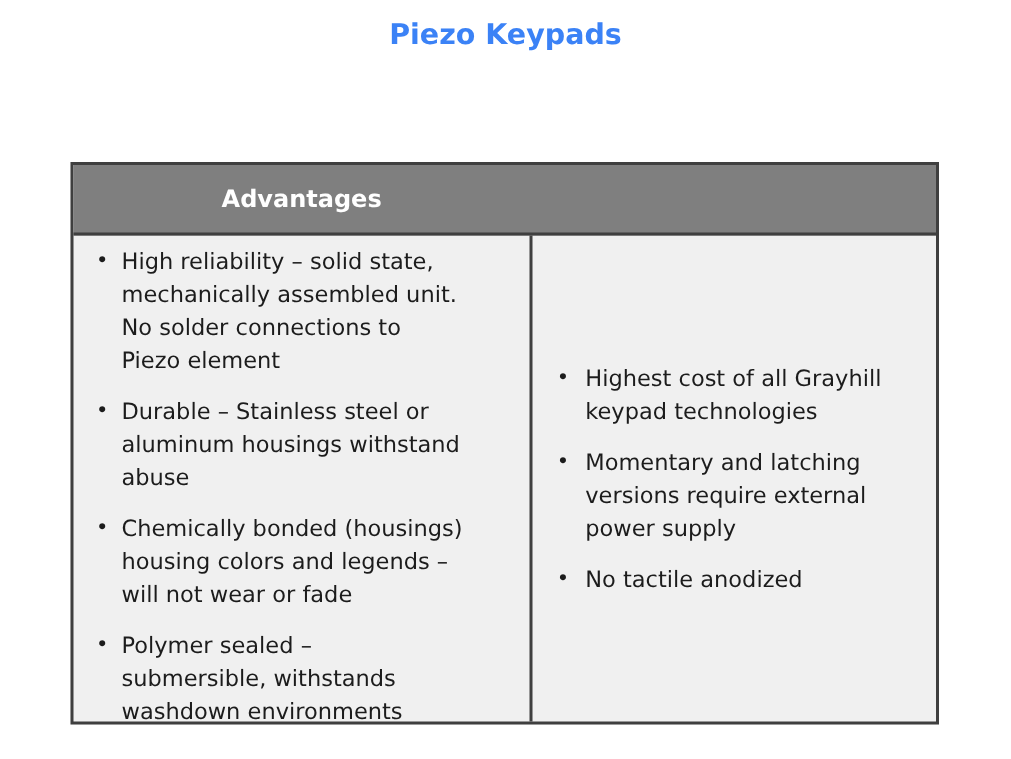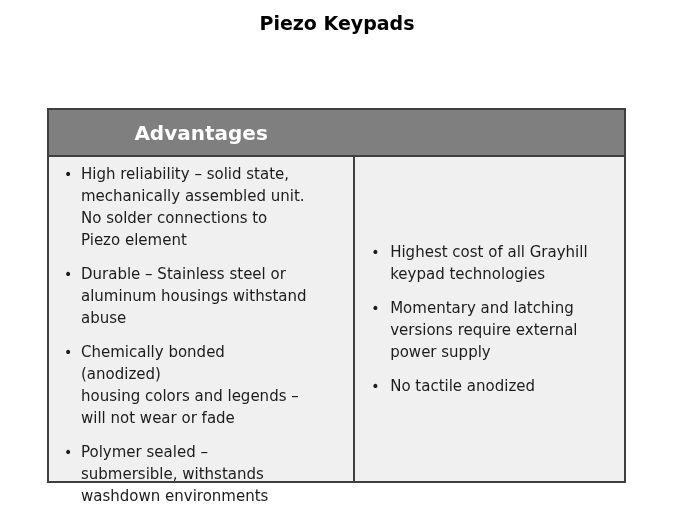--- a/index.html
+++ b/index.html
@@ -16,21 +16,21 @@
     overflow: hidden;
   }
   .slide-title {
     position: absolute;
     top: 12px;
     left: 0;
     right: 0;
     text-align: center;
     font-size: 19px;
     font-weight: bold;
-    color: #000000;
+    color: #3b82f6;
     letter-spacing: 0px;
   }
   .kv-table {
     position: absolute;
     left: 47px;
     top: 108px;
     width: 579px;
     height: 375px;
     box-sizing: border-box;
     border: 2px solid #3f3f3f;
@@ -44,21 +44,21 @@
     background: #7f7f7f;
     border-bottom: 2px solid #3f3f3f;
   }
   .th {
     box-sizing: border-box;
     display: flex;
     align-items: center;
     justify-content: center;
     color: #ffffff;
     font-weight: bold;
-    font-size: 20px;
+    font-size: 16px;
   }
   .col-left  { flex: 0 0 52.9%; }
   .col-right { flex: 1 1 auto; border-left: 2px solid #3f3f3f; }
   .tbody {
     flex: 1 1 auto;
     display: flex;
     min-height: 0;
   }
   .td {
     box-sizing: border-box;
@@ -125,21 +125,21 @@
 Piezo element</span>
           </li>
           <li>
             <span class="bullet-marker">•</span>
             <span class="bullet-text">Durable – Stainless steel or
 aluminum housings withstand
 abuse</span>
           </li>
           <li>
             <span class="bullet-marker">•</span>
-            <span class="bullet-text">Chemically bonded (anodized)
+            <span class="bullet-text">Chemically bonded (housings)
 housing colors and legends –
 will not wear or fade</span>
           </li>
           <li>
             <span class="bullet-marker">•</span>
             <span class="bullet-text">Polymer sealed –
 submersible, withstands
 washdown environments</span>
           </li>
         </ul>

